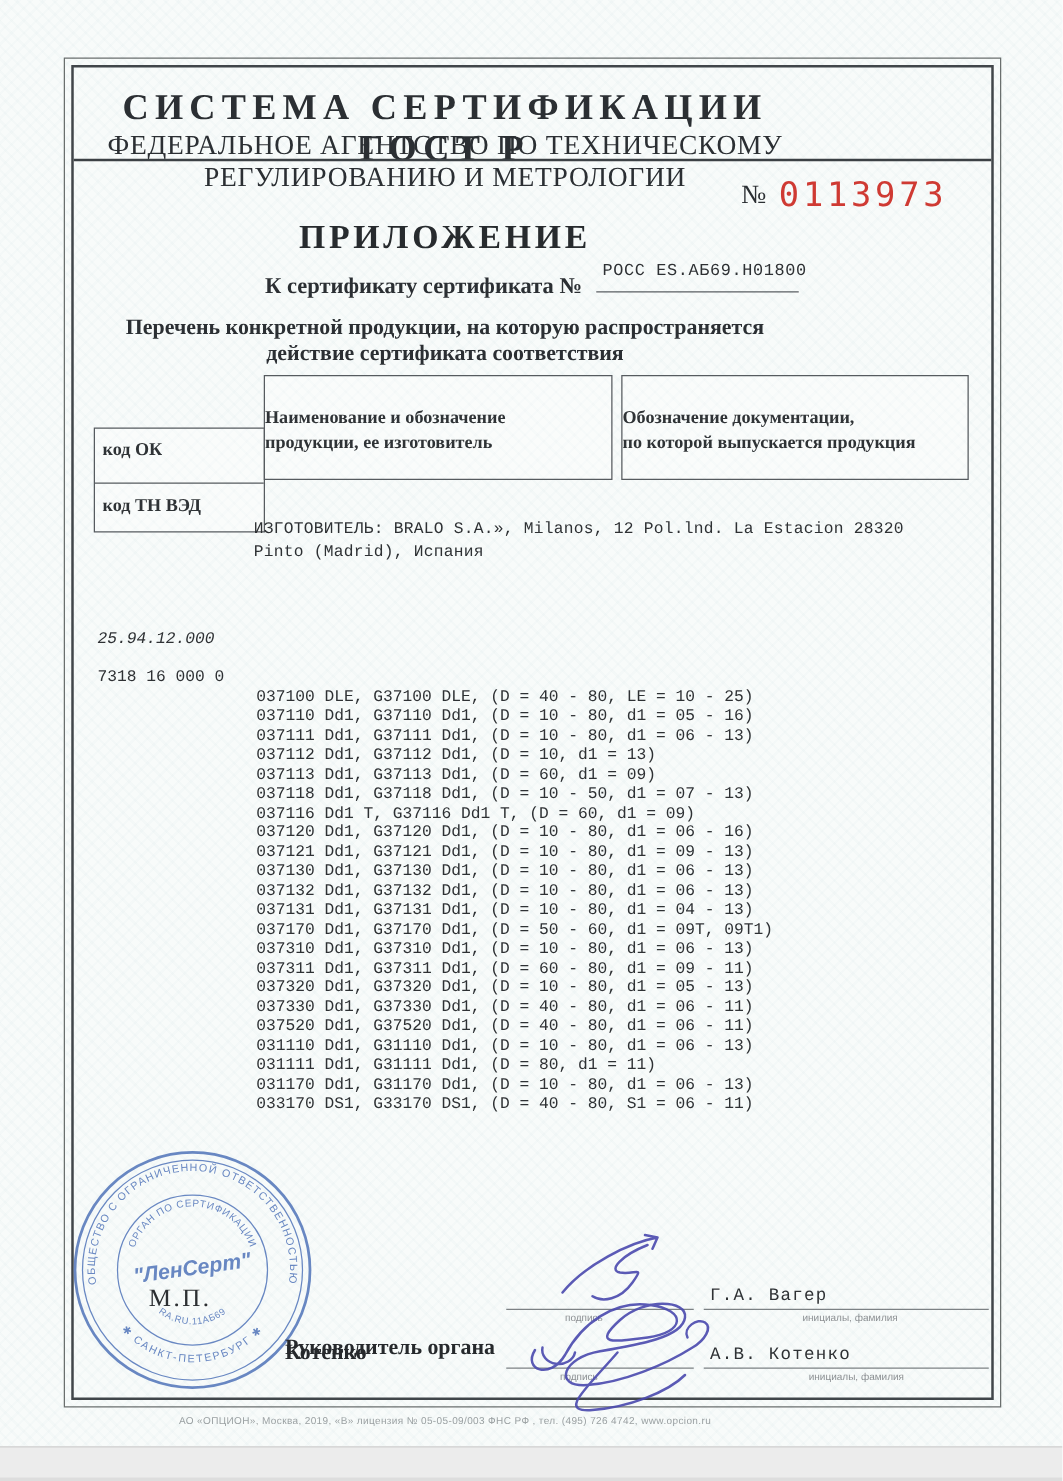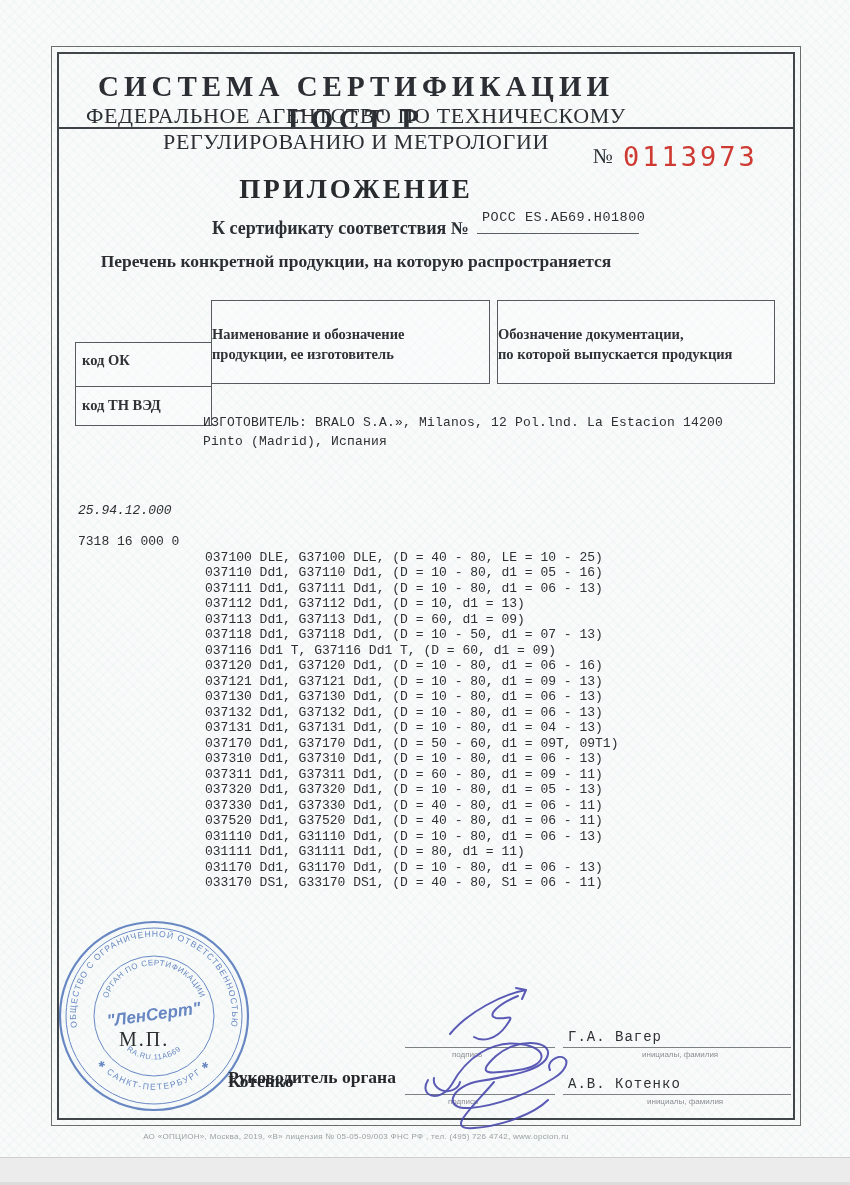--- a/index.html
+++ b/index.html
@@ -103,46 +103,47 @@
   <div class="abs center-text system-title">СИСТЕМА СЕРТИФИКАЦИИ ГОСТ Р</div>
   <div class="abs center-text agency-title">ФЕДЕРАЛЬНОЕ АГЕНТСТВО ПО ТЕХНИЧЕСКОМУ РЕГУЛИРОВАНИЮ И МЕТРОЛОГИИ</div>
   <div class="abs header-rule"></div>
 
   <div class="abs blank-number-row">
     <span class="blank-number-sign">№</span><span class="blank-number-digits" id="blank-digits" style="color: rgb(207, 58, 51);">0113973</span>
   </div>
 
   <div class="abs center-text appendix-title">ПРИЛОЖЕНИЕ</div>
 
-  <div class="abs cert-label">К сертификату соответствия №</div>
+  <div class="abs cert-label">К сертификату сертификата №</div>
   <div class="abs cert-number mono">РОСС ES.АБ69.Н01800</div>
   <div class="abs cert-underline"></div>
 
   <div class="abs center-text subtitle1">Перечень конкретной продукции,  на которую распространяется</div>
+  <div class="abs center-text subtitle2">действие сертификата соответствия</div>
 
   <div class="abs tbl-box tbl-box1">
     <div class="tbl-cell-left tbl-head" style="top:9px;">код ОК</div>
     <div class="tbl-box1-divider"></div>
     <div class="tbl-cell-left tbl-head" style="top:54px;">код ТН ВЭД</div>
   </div>
   <div class="abs tbl-box tbl-box2">
     <div class="tbl-center tbl-head">
       <span>Наименование и обозначение</span>
       <span>продукции, ее изготовитель</span>
     </div>
   </div>
   <div class="abs tbl-box tbl-box3">
     <div class="tbl-center tbl-head">
       <span>Обозначение документации,</span>
       <span>по которой выпускается продукция</span>
     </div>
   </div>
 
   <div class="abs manufacturer mono">
-    <div>ИЗГОТОВИТЕЛЬ: BRALO S.A.», Milanos, 12 Pol.lnd. La Estacion 14200</div>
+    <div>ИЗГОТОВИТЕЛЬ: BRALO S.A.», Milanos, 12 Pol.lnd. La Estacion 28320</div>
     <div>Pinto (Madrid), Испания</div>
   </div>
 
   <div class="abs code-ok mono">25.94.12.000</div>
   <div class="abs code-tnved mono">7318 16 000 0</div>
 
   <div class="abs product-lines mono">
     
   <div>037100 DLE, G37100 DLE, (D = 40 - 80, LE = 10 - 25)</div><div>037110 Dd1, G37110 Dd1, (D = 10 - 80, d1 = 05 - 16)</div><div>037111 Dd1, G37111 Dd1, (D = 10 - 80, d1 = 06 - 13)</div><div>037112 Dd1, G37112 Dd1, (D = 10, d1 = 13)</div><div>037113 Dd1, G37113 Dd1, (D = 60, d1 = 09)</div><div>037118 Dd1, G37118 Dd1, (D = 10 - 50, d1 = 07 - 13)</div><div>037116 Dd1 T, G37116 Dd1 T, (D = 60, d1 = 09)</div><div>037120 Dd1, G37120 Dd1, (D = 10 - 80, d1 = 06 - 16)</div><div>037121 Dd1, G37121 Dd1, (D = 10 - 80, d1 = 09 - 13)</div><div>037130 Dd1, G37130 Dd1, (D = 10 - 80, d1 = 06 - 13)</div><div>037132 Dd1, G37132 Dd1, (D = 10 - 80, d1 = 06 - 13)</div><div>037131 Dd1, G37131 Dd1, (D = 10 - 80, d1 = 04 - 13)</div><div>037170 Dd1, G37170 Dd1, (D = 50 - 60, d1 = 09T, 09T1)</div><div>037310 Dd1, G37310 Dd1, (D = 10 - 80, d1 = 06 - 13)</div><div>037311 Dd1, G37311 Dd1, (D = 60 - 80, d1 = 09 - 11)</div><div>037320 Dd1, G37320 Dd1, (D = 10 - 80, d1 = 05 - 13)</div><div>037330 Dd1, G37330 Dd1, (D = 40 - 80, d1 = 06 - 11)</div><div>037520 Dd1, G37520 Dd1, (D = 40 - 80, d1 = 06 - 11)</div><div>031110 Dd1, G31110 Dd1, (D = 10 - 80, d1 = 06 - 13)</div><div>031111 Dd1, G31111 Dd1, (D = 80, d1 = 11)</div><div>031170 Dd1, G31170 Dd1, (D = 10 - 80, d1 = 06 - 13)</div><div>033170 DS1, G33170 DS1, (D = 40 - 80, S1 = 06 - 11)</div></div>
 

